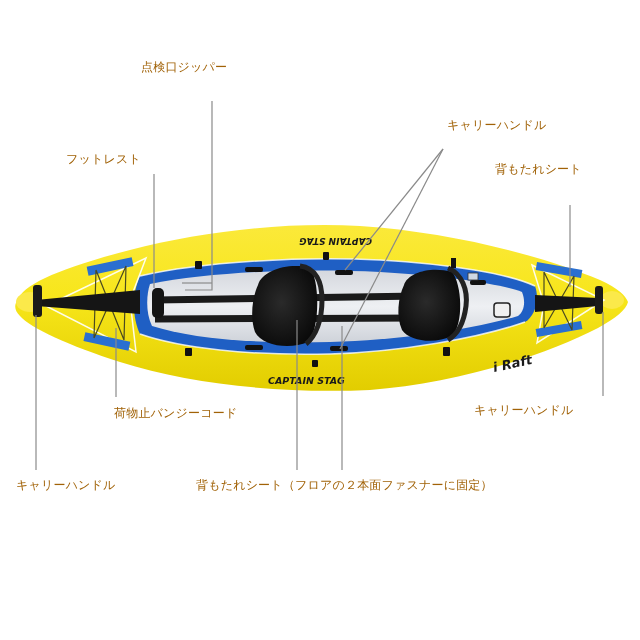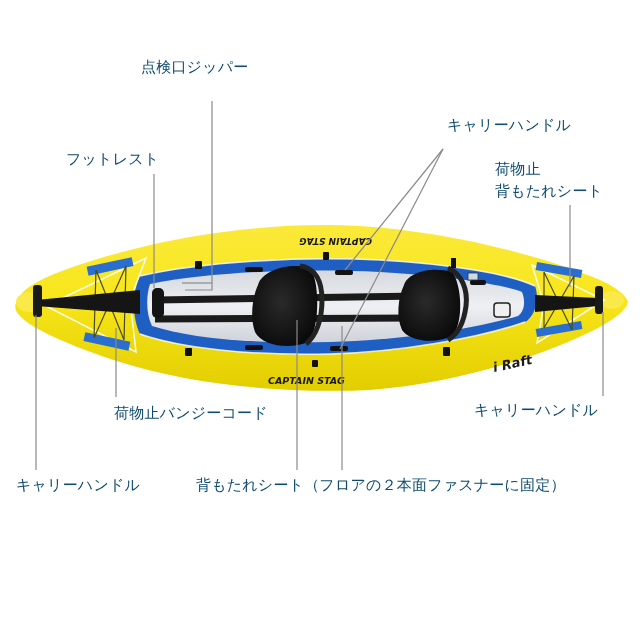--- a/index.html
+++ b/index.html
@@ -1,19 +1,19 @@
 <!DOCTYPE html>
 <html><head>
   <meta charset="utf-8">
   <style>
     html, body { margin: 0; padding: 0; background: #ffffff; }
     body { width: 640px; height: 640px; position: relative; overflow: hidden;
            font-family: "DejaVu Sans", "Liberation Sans", sans-serif; color: #222; }
     .stage { position: absolute; left: 0; top: 0; width: 640px; height: 640px; }
-    .label { position: absolute; font-size: 15px; line-height: 21px; white-space: nowrap; color: #0c4a6e; letter-spacing: 0.2px; }
+    .label { position: absolute; font-size: 12px; line-height: 21px; white-space: nowrap; color: #a16207; letter-spacing: 0.2px; }
     svg { position: absolute; left: 0; top: 0; }
   </style>
 </head>
 <body>
 
 <div class="stage">
 
   <svg width="640" height="640" viewBox="0 0 640 640">
     <defs>
       <linearGradient id="hullGrad" x1="0" y1="0" x2="0" y2="1">
@@ -156,21 +156,20 @@
 
   <div class="label" style="left:447px; top:115px;">
     <div>キャリーハンドル</div>
   </div>
 
   <div class="label" style="left:66px; top:149px;text-align:center;">
     <div>フットレスト</div>
   </div>
 
   <div class="label" style="left:495px; top:158px; line-height:22px;">
-    <div>荷物止</div>
     <div>背もたれシート</div>
   </div>
 
   <div class="label" style="left:82px; top:403px;margin-left:32px;">
     <div>荷物止バンジーコード</div>
   </div>
 
   <div class="label" style="left:474px; top:400px;">
     <div>キャリーハンドル</div>
   </div>

